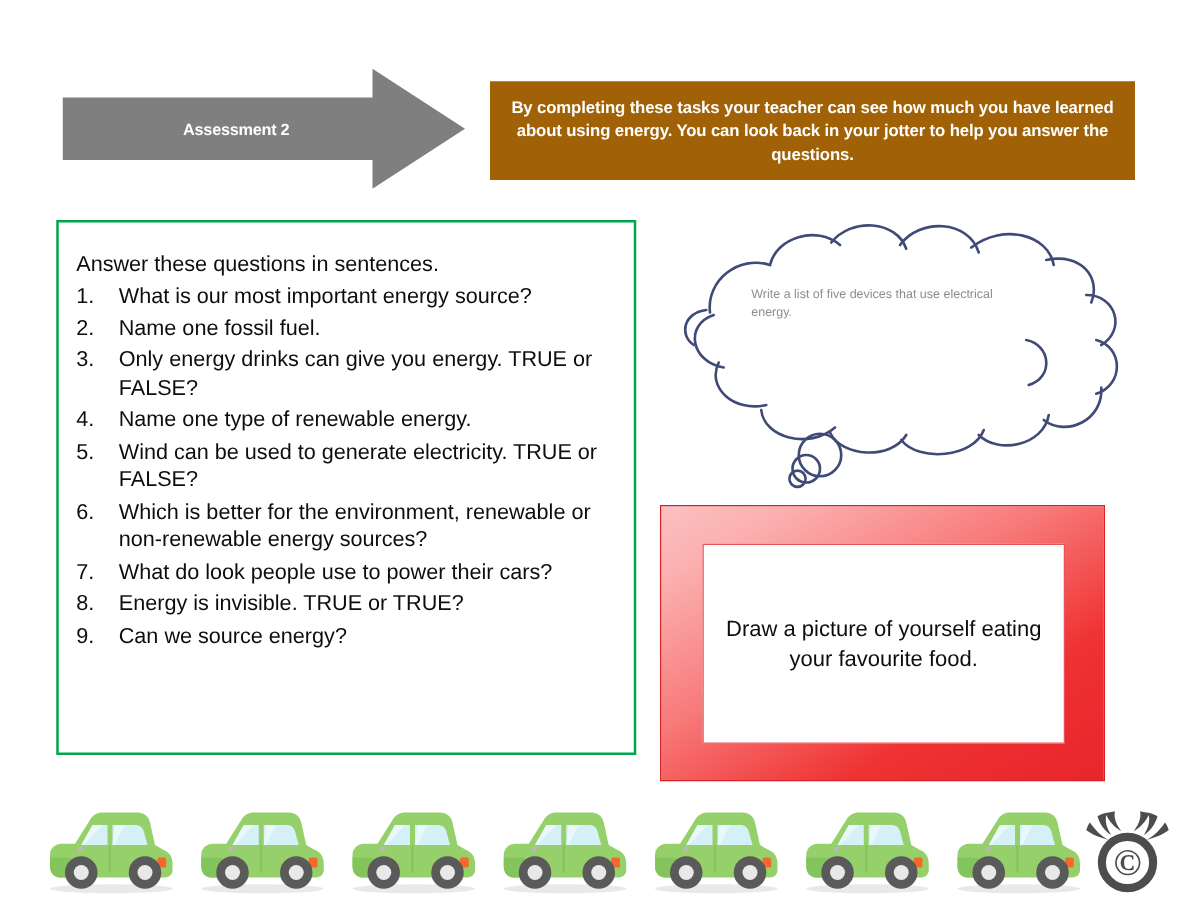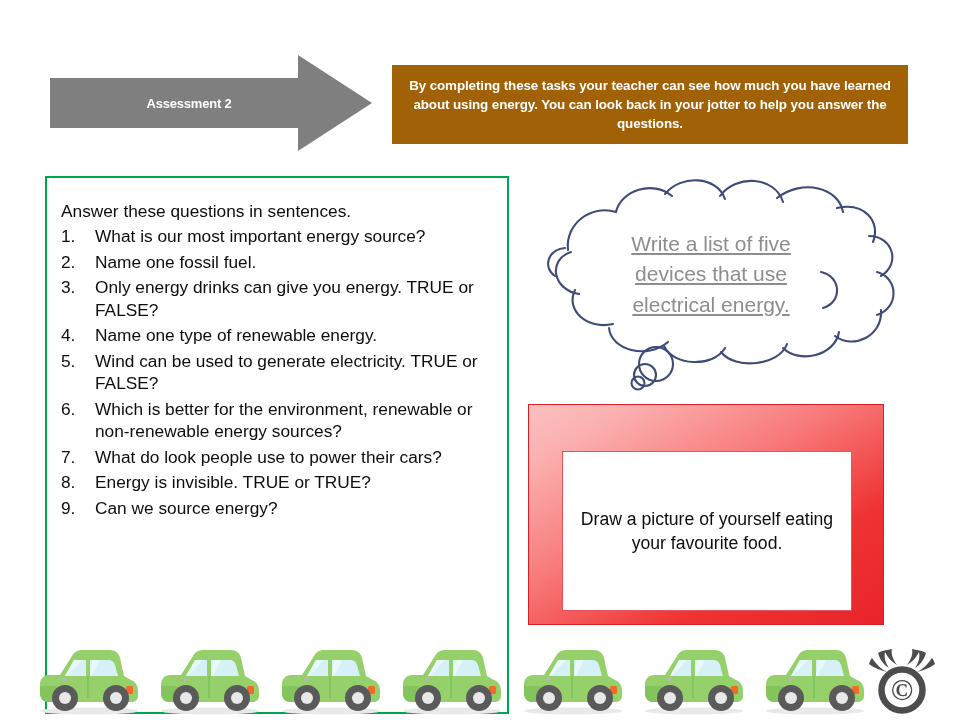--- a/index.html
+++ b/index.html
@@ -34,21 +34,21 @@
   }
   #instruction-text {
     color:#ffffff; font-size:13.4px; font-weight:bold;
     text-align:center; line-height:1.42;
     letter-spacing:-0.1px;
   }
 
   
   #questions-panel {
     position:absolute; left:45px; top:176px;
-    width:464px; height:538px;
+    width:464px; height:428px;
     border:2.5px solid #00a550;
     background:#ffffff;
     padding:22px 16px 0 14px;
   }
   #questions-intro {
     font-size:17.3px; color:#0d0d0d; line-height:1.30;
     margin-bottom:3px;
   }
   #questions-list { list-style:none; }
   .q-item {
@@ -61,34 +61,33 @@
 
   
   #thought-cloud {
     position:absolute; left:521px; top:172px;
     width:404px; height:220px;
   }
   #thought-cloud svg { display:block; width:100%; height:100%; }
   #cloud-text {
     position:absolute; left:80px; top:57px;
     width:220px;
-    text-align:center;
-    font-size:21px; color:#8d8d8d; line-height:1.45;text-decoration:underline;
+    font-size:10px; color:#8d8d8d; line-height:1.45;
   }
 
   
   #draw-box {
     position:absolute; left:528px; top:404px;
     width:356px; height:221px;
     background:linear-gradient(150deg,
        #fcc0c0 0%, #fbb0b0 14%, #f87a7a 42%, #ef3232 72%, #e8252c 100%);
     border:1.5px solid #d81f26;
   }
   #draw-box-inner {
-    position:absolute; left:33px; top:46px;
+    position:absolute; left:33px; top:30px;
     width:290px; height:160px;
     background:#ffffff;
     border:1.5px solid #e8525a;
     display:flex; align-items:center; justify-content:flex-end;
     padding:0 10px;
   }
   #draw-box-text {
     font-size:17.6px; color:#0d0d0d; text-align:center;
     line-height:1.38;
   }

